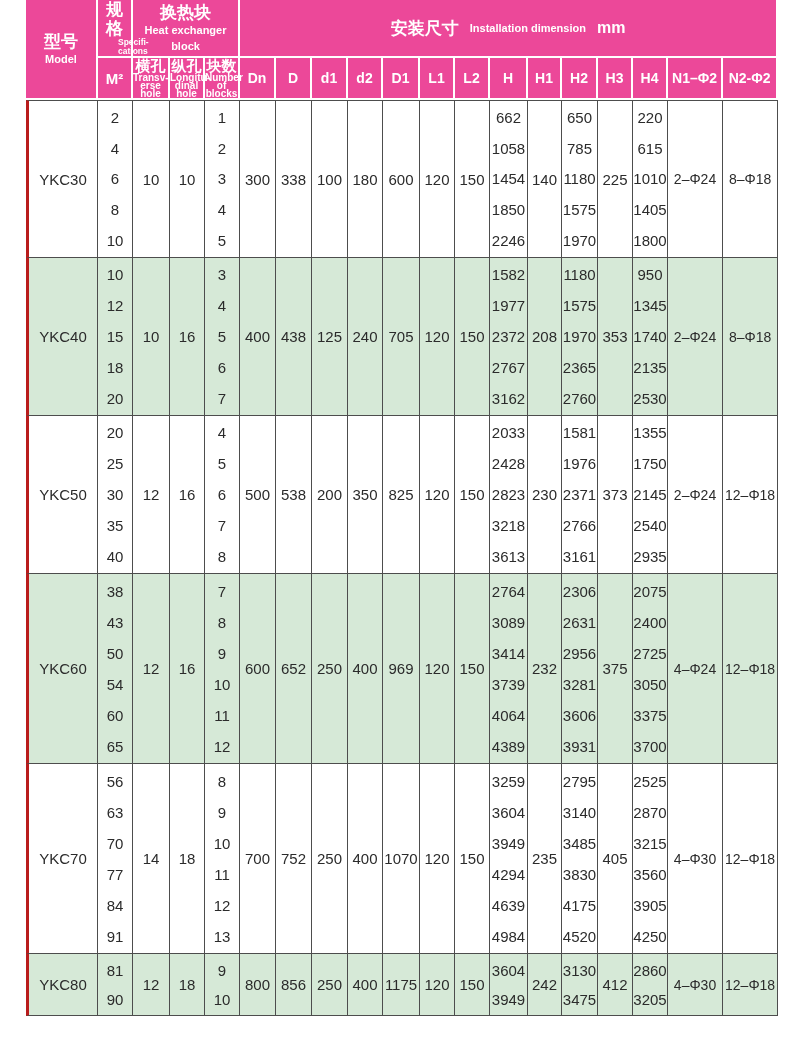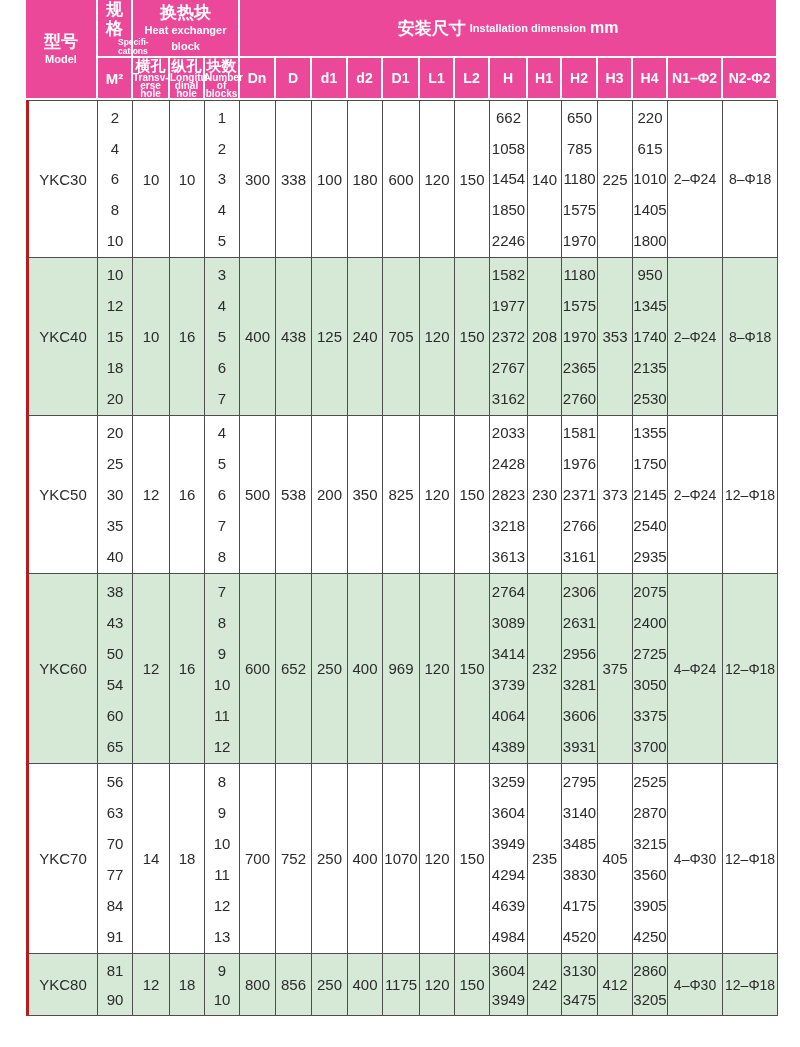--- a/index.html
+++ b/index.html
@@ -12,21 +12,21 @@
   tr.hrow1{height:46px;}
   tr.hrow2{height:40px;}
   .zh-lg{font-size:17px;line-height:19px;font-weight:bold;}
   .zh-md{font-size:15px;line-height:16px;font-weight:bold;}
   .en-md{font-size:11px;line-height:16px;font-weight:bold;}
   .en-sm{font-size:8.5px;line-height:9px;font-weight:bold;padding-left:20px;}
   .en-xs{font-size:10px;line-height:8px;font-weight:bold;}
   .dim-h{font-size:14px;font-weight:bold;}
   .m2-h{font-size:15px;font-weight:bold;}
   .unit-lg{font-size:16px;font-weight:bold;}
-  .inst-wrap{display:flex;align-items:center;justify-content:center;gap:4px;}
+  .inst-wrap{display:flex;align-items:center;justify-content:center;gap:11px;}
   
   td{padding:0;text-align:center;vertical-align:middle;color:#2b2b2b;font-size:15px;background:#ffffff;border-right:1px solid #4d4d4d;border-bottom:1px solid #4d4d4d;}
   td:first-child{border-left:3px solid #b91c1c;}
   tbody tr:first-child td{border-top:1px solid #4d4d4d;}
   tr.shaded td{background:#d6e9d7;}
   tr.r5{height:158px;}
   tr.r6{height:190px;}
   tr.r2{height:62px;}
   .stack{display:flex;flex-direction:column;justify-content:space-around;align-items:center;width:100%;}
   tr.r5 .stack{height:154px;}

